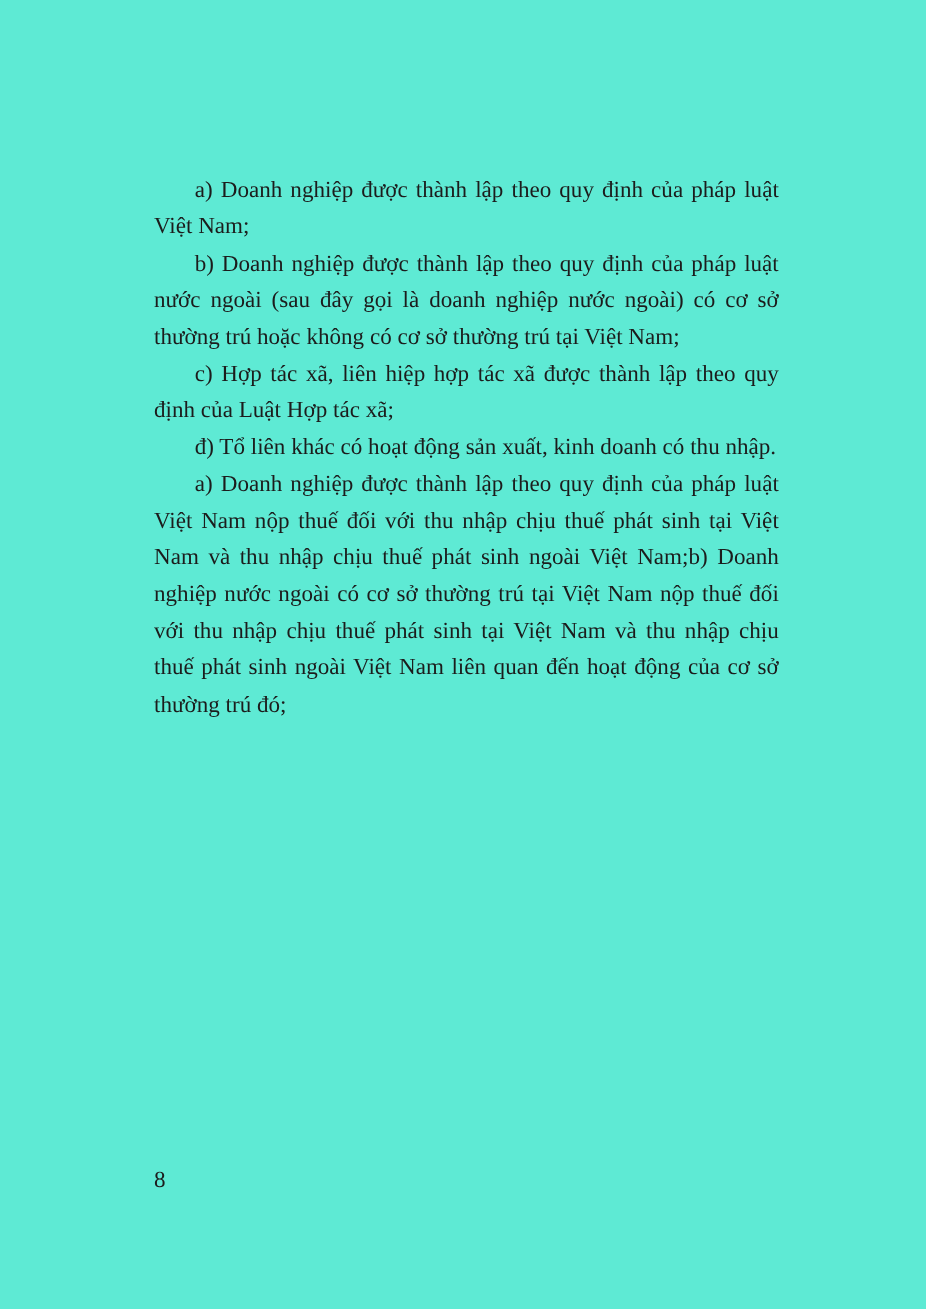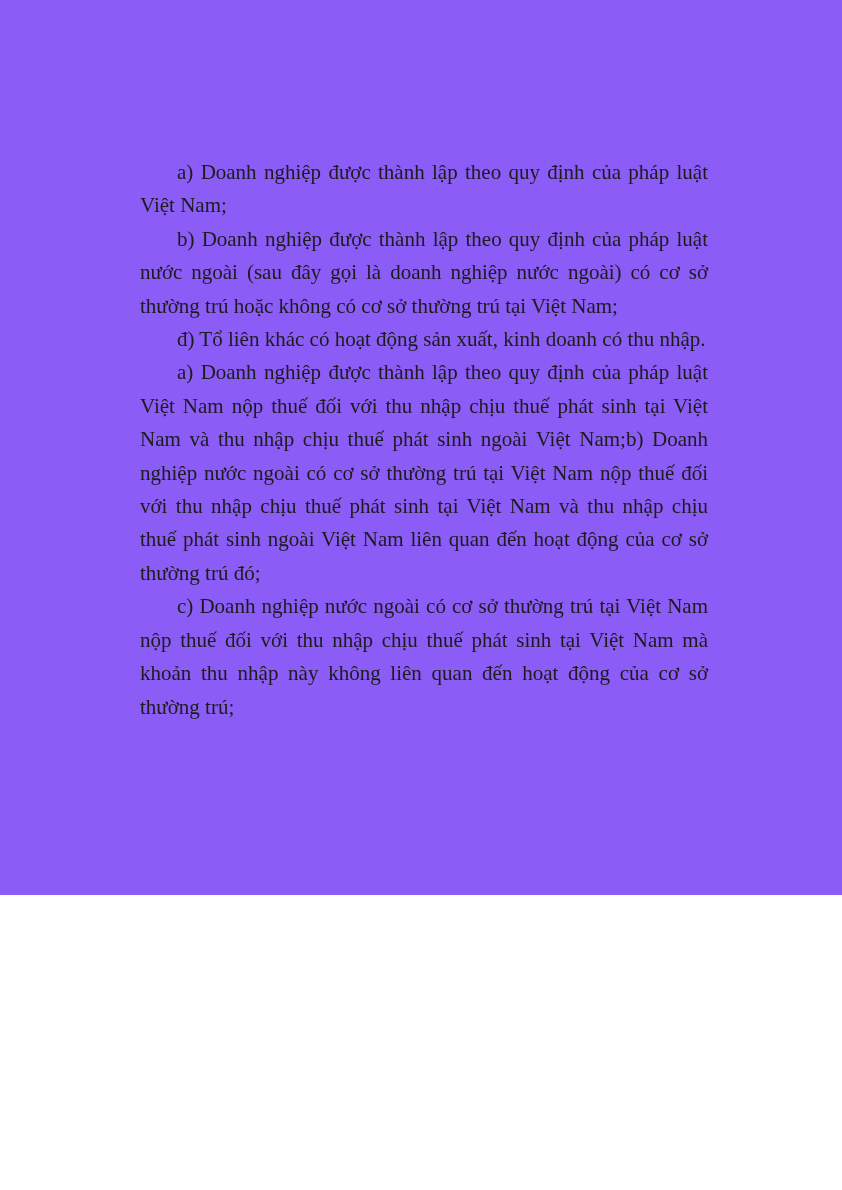--- a/index.html
+++ b/index.html
@@ -3,22 +3,22 @@
 <meta charset="utf-8">
 <style>
   html, body {
     margin: 0;
     padding: 0;
     background: #ffffff;
   }
   .page {
     position: relative;
     width: 842px;
-    height: 895px;
-    background: #8b5cf6;
+    height: 1190px;
+    background: #5eead4;
     font-family: "Liberation Serif", "DejaVu Serif", serif;
     color: #1c1c1c;
     overflow: hidden;
   }
   .text-block {
     position: absolute;
     top: 156px;
     left: 140px;
     width: 568px;
     font-size: 21px;
@@ -38,18 +38,18 @@
     color: #1c1c1c;
   }
 </style>
 </head>
 <body>
 
 <div class="page">
   <div class="text-block">
     <p>a) Doanh nghiệp được thành lập theo quy định của pháp luật Việt Nam;</p>
     <p>b) Doanh nghiệp được thành lập theo quy định của pháp luật nước ngoài (sau đây gọi là doanh nghiệp nước ngoài) có cơ sở thường trú hoặc không có cơ sở thường trú tại Việt Nam;</p>
+    <p>c) Hợp tác xã, liên hiệp hợp tác xã được thành lập theo quy định của Luật Hợp tác xã;</p>
     <p>đ) Tổ liên khác có hoạt động sản xuất, kinh doanh có thu nhập.</p>
     <p>a) Doanh nghiệp được thành lập theo quy định của pháp luật Việt Nam nộp thuế đối với thu nhập chịu thuế phát sinh tại Việt Nam và thu nhập chịu thuế phát sinh ngoài Việt Nam;b) Doanh nghiệp nước ngoài có cơ sở thường trú tại Việt Nam nộp thuế đối với thu nhập chịu thuế phát sinh tại Việt Nam và thu nhập chịu thuế phát sinh ngoài Việt Nam liên quan đến hoạt động của cơ sở thường trú đó;</p>
-    <p>c) Doanh nghiệp nước ngoài có cơ sở thường trú tại Việt Nam nộp thuế đối với thu nhập chịu thuế phát sinh tại Việt Nam mà khoản thu nhập này không liên quan đến hoạt động của cơ sở thường trú;</p>
   </div>
   <div class="page-number">8</div>
 </div>
 
 </body></html>

